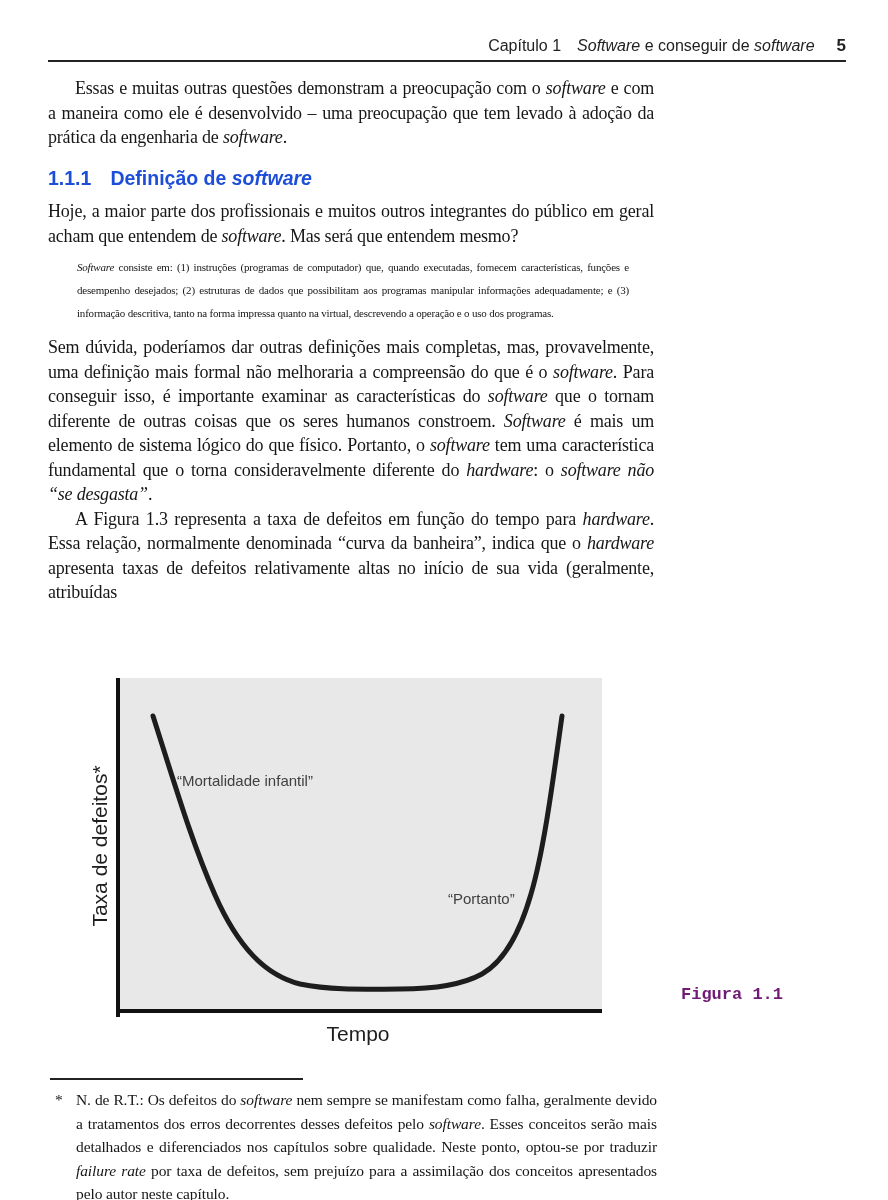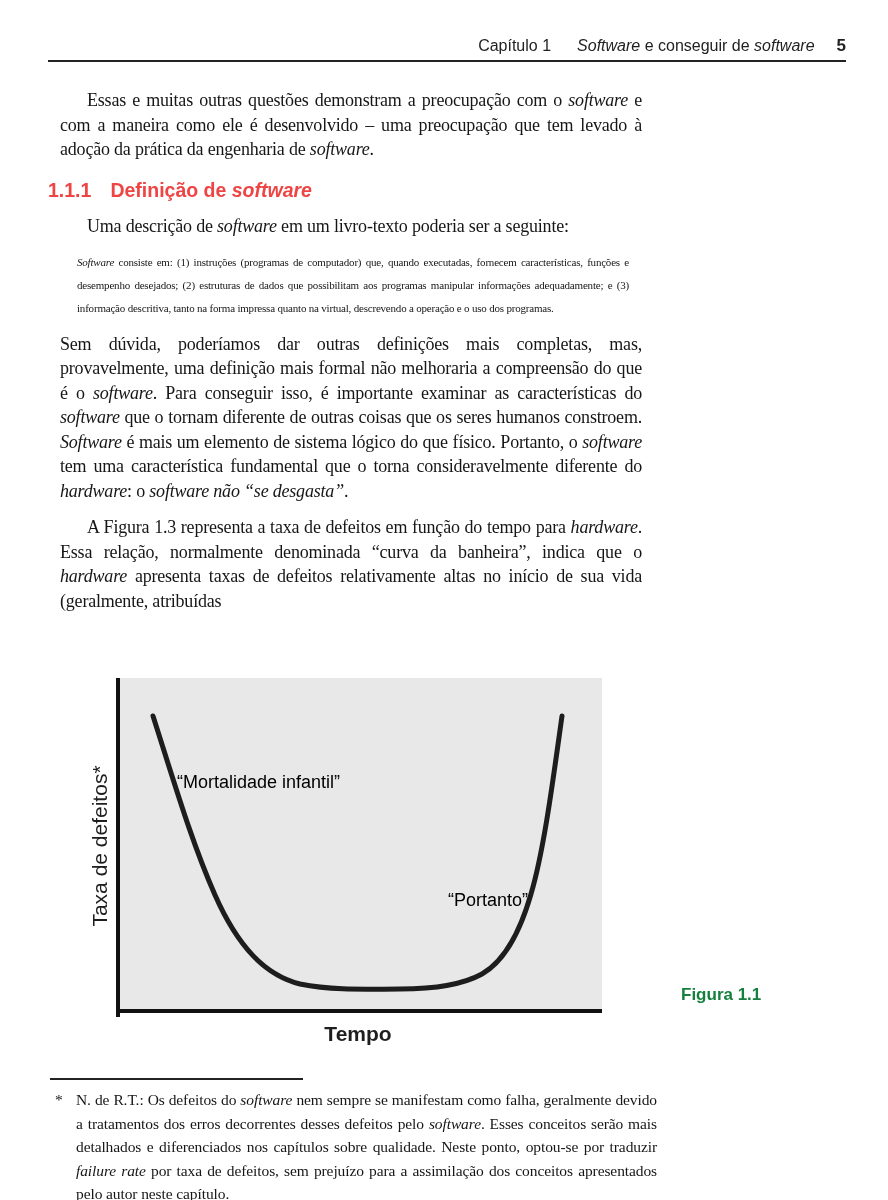--- a/index.html
+++ b/index.html
@@ -9,65 +9,64 @@
     font-family:"Liberation Serif", serif;
   }
   .abs{position:absolute;}
 
   
   .hdr{
     left:48px;top:36px;width:798px;text-align:right;
     font-family:"Liberation Sans", sans-serif;font-size:16px;color:#222;
     white-space:nowrap;
   }
-  .hdr .chapter{margin-right:26px;}
+  .hdr .chapter{margin-right:16px;}
   .hdr .pageno{margin-left:22px;font-weight:700;font-size:17px;}
   .hdr-rule{left:48px;top:60px;width:798px;height:2px;background:#232323;}
 
   
   .bodycol{
     left:48px;top:76px;width:606px;
     font-size:18px;line-height:24.5px;letter-spacing:-0.2px;
     text-align:justify;color:#161616;
   }
-  .bodycol p{margin:12px;}
+  .bodycol p{margin:0;}
   .indent{text-indent:27px;}
   .sec-head{
     font-family:"Liberation Sans", sans-serif;font-weight:700;
-    font-size:19.5px;color:#ef4444;margin:16px 0 9px 0 !important;
+    font-size:19.5px;color:#1d4ed8;margin:16px 0 9px 0 !important;
     letter-spacing:0;text-align:left;
   }
   .sec-head .num{margin-right:19px;}
   .bquote{
     margin:8px 0 10px 29px !important;width:552px;
     font-size:11px;line-height:23px;
   }
 
   
   .fig-svg{left:80px;top:660px;}
   .ylab{
     left:100px;top:846px;transform:translate(-50%,-50%) rotate(-90deg);
     font-family:"Liberation Sans", sans-serif;font-size:21px;color:#1e1e1e;
     white-space:nowrap;
   }
   .xlab{
     left:358px;top:1022px;transform:translateX(-50%);
     font-family:"Liberation Sans", sans-serif;font-size:21px;color:#1e1e1e;
     white-space:nowrap;
-    font-weight:bold;
   }
   .ann{
-    font-family:"Liberation Sans", sans-serif;font-size:18px;color:#000000;
+    font-family:"Liberation Sans", sans-serif;font-size:15px;color:#404040;
     white-space:nowrap;
   }
   .ann1{left:177px;top:772px;}
   .ann2{left:448px;top:890px;}
   .fig-cap{
     left:681px;top:984px;width:160px;
-    font-family:Liberation Sans, sans-serif;font-size:16px;line-height:22px;color:#15803d;
+    font-family:Liberation Mono, monospace;font-size:16px;line-height:22px;color:#701a75;
   }
   .fig-cap .cap-title{font-weight:700;font-size:17px;display:block;}
 
   
   .fn-rule{left:50px;top:1078px;width:253px;height:2px;background:#232323;}
   .fn{
     left:55px;top:1088px;width:602px;display:flex;
     font-size:15.5px;line-height:23.5px;letter-spacing:-0.1px;color:#161616;
   }
   .fn .mark{width:21px;flex:0 0 21px;}
@@ -79,21 +78,21 @@
 <div class="abs hdr">
   <span class="chapter">Capítulo 1</span><span><i>Software</i><span> e conseguir de </span><i>software</i></span><span class="pageno">5</span>
 </div>
 <div class="abs hdr-rule"></div>
 
 <div class="abs bodycol">
   <p class="indent"><span>Essas e muitas outras questões demonstram a preocupação com o </span><i>software</i><span> e com a maneira como ele é desenvolvido – uma preocupação que tem levado à adoção da prática da engenharia de </span><i>software</i><span>.</span></p>
 
   <p class="sec-head"><span class="num">1.1.1</span><span><span>Definição de </span><i>software</i></span></p>
 
-  <p class="indent"><span>Uma descrição de </span><i>software</i><span> em um livro-texto poderia ser a seguinte:</span></p>
+  <p><span>Hoje, a maior parte dos profissionais e muitos outros integrantes do público em geral acham que entendem de </span><i>software</i><span>. Mas será que entendem mesmo?</span></p>
 
   <p class="bquote"><i>Software</i><span> consiste em: (1) instruções (programas de computador) que, quando executadas, fornecem características, funções e desempenho desejados; (2) estruturas de dados que possibilitam aos programas manipular informações adequadamente; e (3) informação descritiva, tanto na forma impressa quanto na virtual, descrevendo a operação e o uso dos programas.</span></p>
 
   <p><span>Sem dúvida, poderíamos dar outras definições mais completas, mas, provavelmente, uma definição mais formal não melhoraria a compreensão do que é o </span><i>software</i><span>. Para conseguir isso, é importante examinar as características do </span><i>software</i><span> que o tornam diferente de outras coisas que os seres humanos constroem. </span><i>Software</i><span> é mais um elemento de sistema lógico do que físico. Portanto, o </span><i>software</i><span> tem uma característica fundamental que o torna consideravelmente diferente do </span><i>hardware</i><span>: o </span><i>software não “se desgasta”</i><span>.</span></p>
   <p class="indent"><span>A Figura 1.3 representa a taxa de defeitos em função do tempo para </span><i>hardware</i><span>. Essa relação, normalmente denominada “curva da banheira”, indica que o </span><i>hardware</i><span> apresenta taxas de defeitos relativamente altas no início de sua vida (geralmente, atribuídas</span></p>
 </div>
 
 <svg class="abs fig-svg" width="540" height="380" viewBox="0 0 540 380">
   <rect x="40" y="18" width="482" height="335" fill="#e8e8e8"></rect>
   <rect x="36" y="18" width="4" height="339" fill="#111111"></rect>

